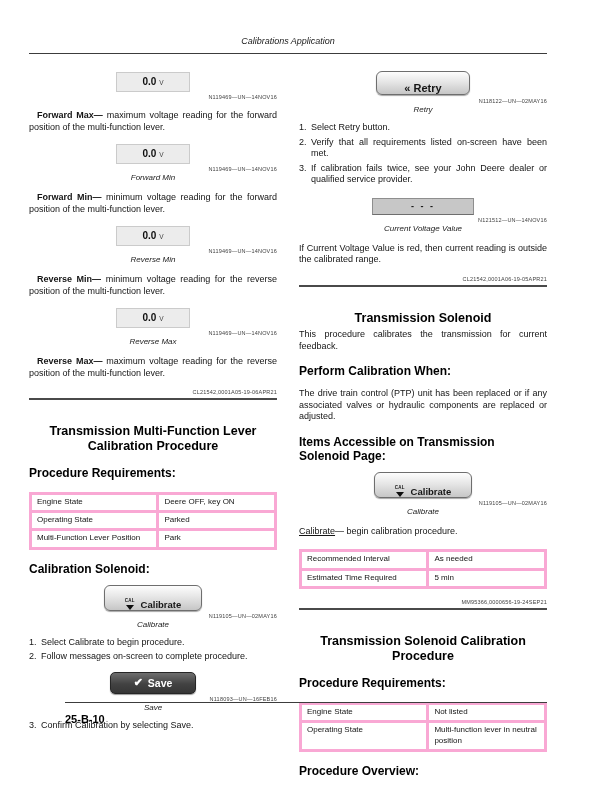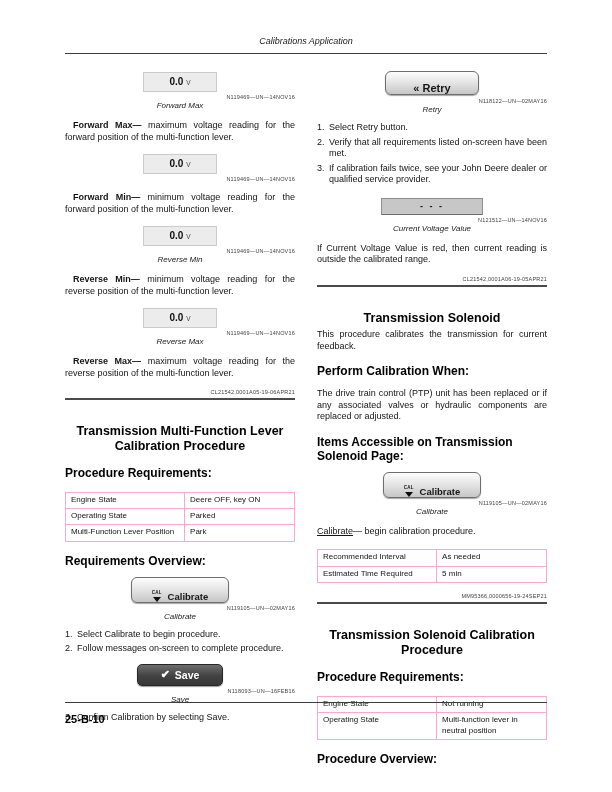--- a/index.html
+++ b/index.html
@@ -1,18 +1,18 @@
 <!DOCTYPE html>
 <html><head>
 <meta charset="utf-8">
 <style>
   * { margin:0; padding:0; box-sizing:border-box; }
   html,body { background:#ffffff; }
   body { font-family:"Liberation Sans", sans-serif; color:#111; }
-  .page { width:612px; height:792px; background:#fff; padding:36px 65px 0 65px; position:relative; overflow:hidden; }
+  .page { width:612px; height:792px; background:#fff; padding:36px 65px 0 29px; position:relative; overflow:hidden; }
 
   .doc-header { text-align:center; font-style:italic; font-size:9px; color:#1a1a1a; padding-bottom:7px; border-bottom:1.5px solid #3c3c3c; }
 
   .columns { display:flex; gap:22px; margin-top:8px; }
   .col { flex:1; min-width:0; }
 
   p.body { font-size:9px; line-height:1.28; text-align:justify; margin:10px 0; color:#141414; }
   .term { font-weight:bold;margin-left:8px; }
   .u { text-decoration:underline; }
 
@@ -21,21 +21,21 @@
   .fig-ref { text-align:right; font-size:5.5px; color:#3f3f3f; margin-top:2px; letter-spacing:.2px; }
   .fig-caption { text-align:center; font-style:italic; font-size:8px; color:#1c1c1c; margin-top:1px; }
 
   .code-line { text-align:right; font-size:5.5px; color:#3f3f3f; margin:9px 0 3px; letter-spacing:.2px; }
   .divider { border-top:2px solid #4a4a4a; height:0; }
 
   h2.section { font-size:12.5px; font-weight:bold; line-height:1.18; color:#000; margin:24px 0 4px;text-align:center; }
   h3.sub { font-size:12px; font-weight:bold; color:#000; margin:12px 0 7px; }
 
   table.kv { width:100%; border-collapse:collapse; margin:12px 0 10px; }
-  table.kv td { border:1px solid #f9a8d4; font-size:8px; line-height:1.3; padding:2px 5px 3px; vertical-align:top; color:#141414; }
+  table.kv td { border:3px solid #f9a8d4; font-size:8px; line-height:1.3; padding:2px 5px 3px; vertical-align:top; color:#141414; }
   table.kv td.k { width:52%; }
 
   .steps { margin:8px 0; }
   .step { display:flex; margin:3px 0; font-size:9px; line-height:1.28; color:#141414; }
   .step-num { flex:0 0 12px; }
   .step-text { flex:1; text-align:justify; }
 
   
   .btn-voltage { display:inline-block; width:74px; height:20px; line-height:18px; background:#ececec; border:1px solid #cbcbcb; font-size:10px; font-weight:bold; color:#0d0d0d; text-align:center; }
   .btn-voltage .unit { font-size:6.5px; font-weight:normal; color:#444; }
@@ -68,30 +68,30 @@
 
   <div class="columns">
 
     <div class="col">
 
       <div class="figure">
         <div class="fig-img-row">
           <span class="btn-voltage"><span>0.0</span> <span class="unit">V</span></span>
         </div>
         <div class="fig-ref">N119469—UN—14NOV16</div>
-        <div class="fig-caption">Forward Max</div>
       </div>
 
       <p class="body"><span class="term">Forward Max—</span><span> maximum voltage reading for the forward position of the multi-function lever.</span></p>
 
       <div class="figure">
         <div class="fig-img-row">
           <span class="btn-voltage"><span>0.0</span> <span class="unit">V</span></span>
         </div>
         <div class="fig-ref">N119469—UN—14NOV16</div>
+        <div class="fig-caption">Forward Min</div>
       </div>
 
       <p class="body"><span class="term">Forward Min—</span><span> minimum voltage reading for the forward position of the multi-function lever.</span></p>
 
       <div class="figure">
         <div class="fig-img-row">
           <span class="btn-voltage"><span>0.0</span> <span class="unit">V</span></span>
         </div>
         <div class="fig-ref">N119469—UN—14NOV16</div>
         <div class="fig-caption">Reverse Min</div>
@@ -125,21 +125,21 @@
             <td class="k">Operating State</td>
             <td>Parked</td>
           </tr>
           <tr>
             <td class="k">Multi-Function Lever Position</td>
             <td>Park</td>
           </tr>
         </tbody>
       </table>
 
-      <h3 class="sub">Requirements Overview:</h3>
+      <h3 class="sub">Calibration Solenoid:</h3>
 
       <div class="figure">
         <div class="fig-img-row">
           <span class="btn-gray">
             <span class="cal-icon">
                 <span class="cal-text">CAL</span>
                 <span class="cal-arrow"></span>
               </span>
             <span class="btn-label">Calibrate</span>
           </span>
@@ -260,21 +260,21 @@
       <div class="code-line">MM95366,0000656-19-24SEP21</div>
       <div class="divider"></div>
 
       <h2 class="section">Transmission Solenoid Calibration Procedure</h2>
       <h3 class="sub">Procedure Requirements:</h3>
 
       <table class="kv">
         <tbody>
           <tr>
             <td class="k">Engine State</td>
-            <td>Not running</td>
+            <td>Not listed</td>
           </tr>
           <tr>
             <td class="k">Operating State</td>
             <td>Multi-function lever in neutral position</td>
           </tr>
         </tbody>
       </table>
 
       <h3 class="sub">Procedure Overview:</h3>
     </div>

